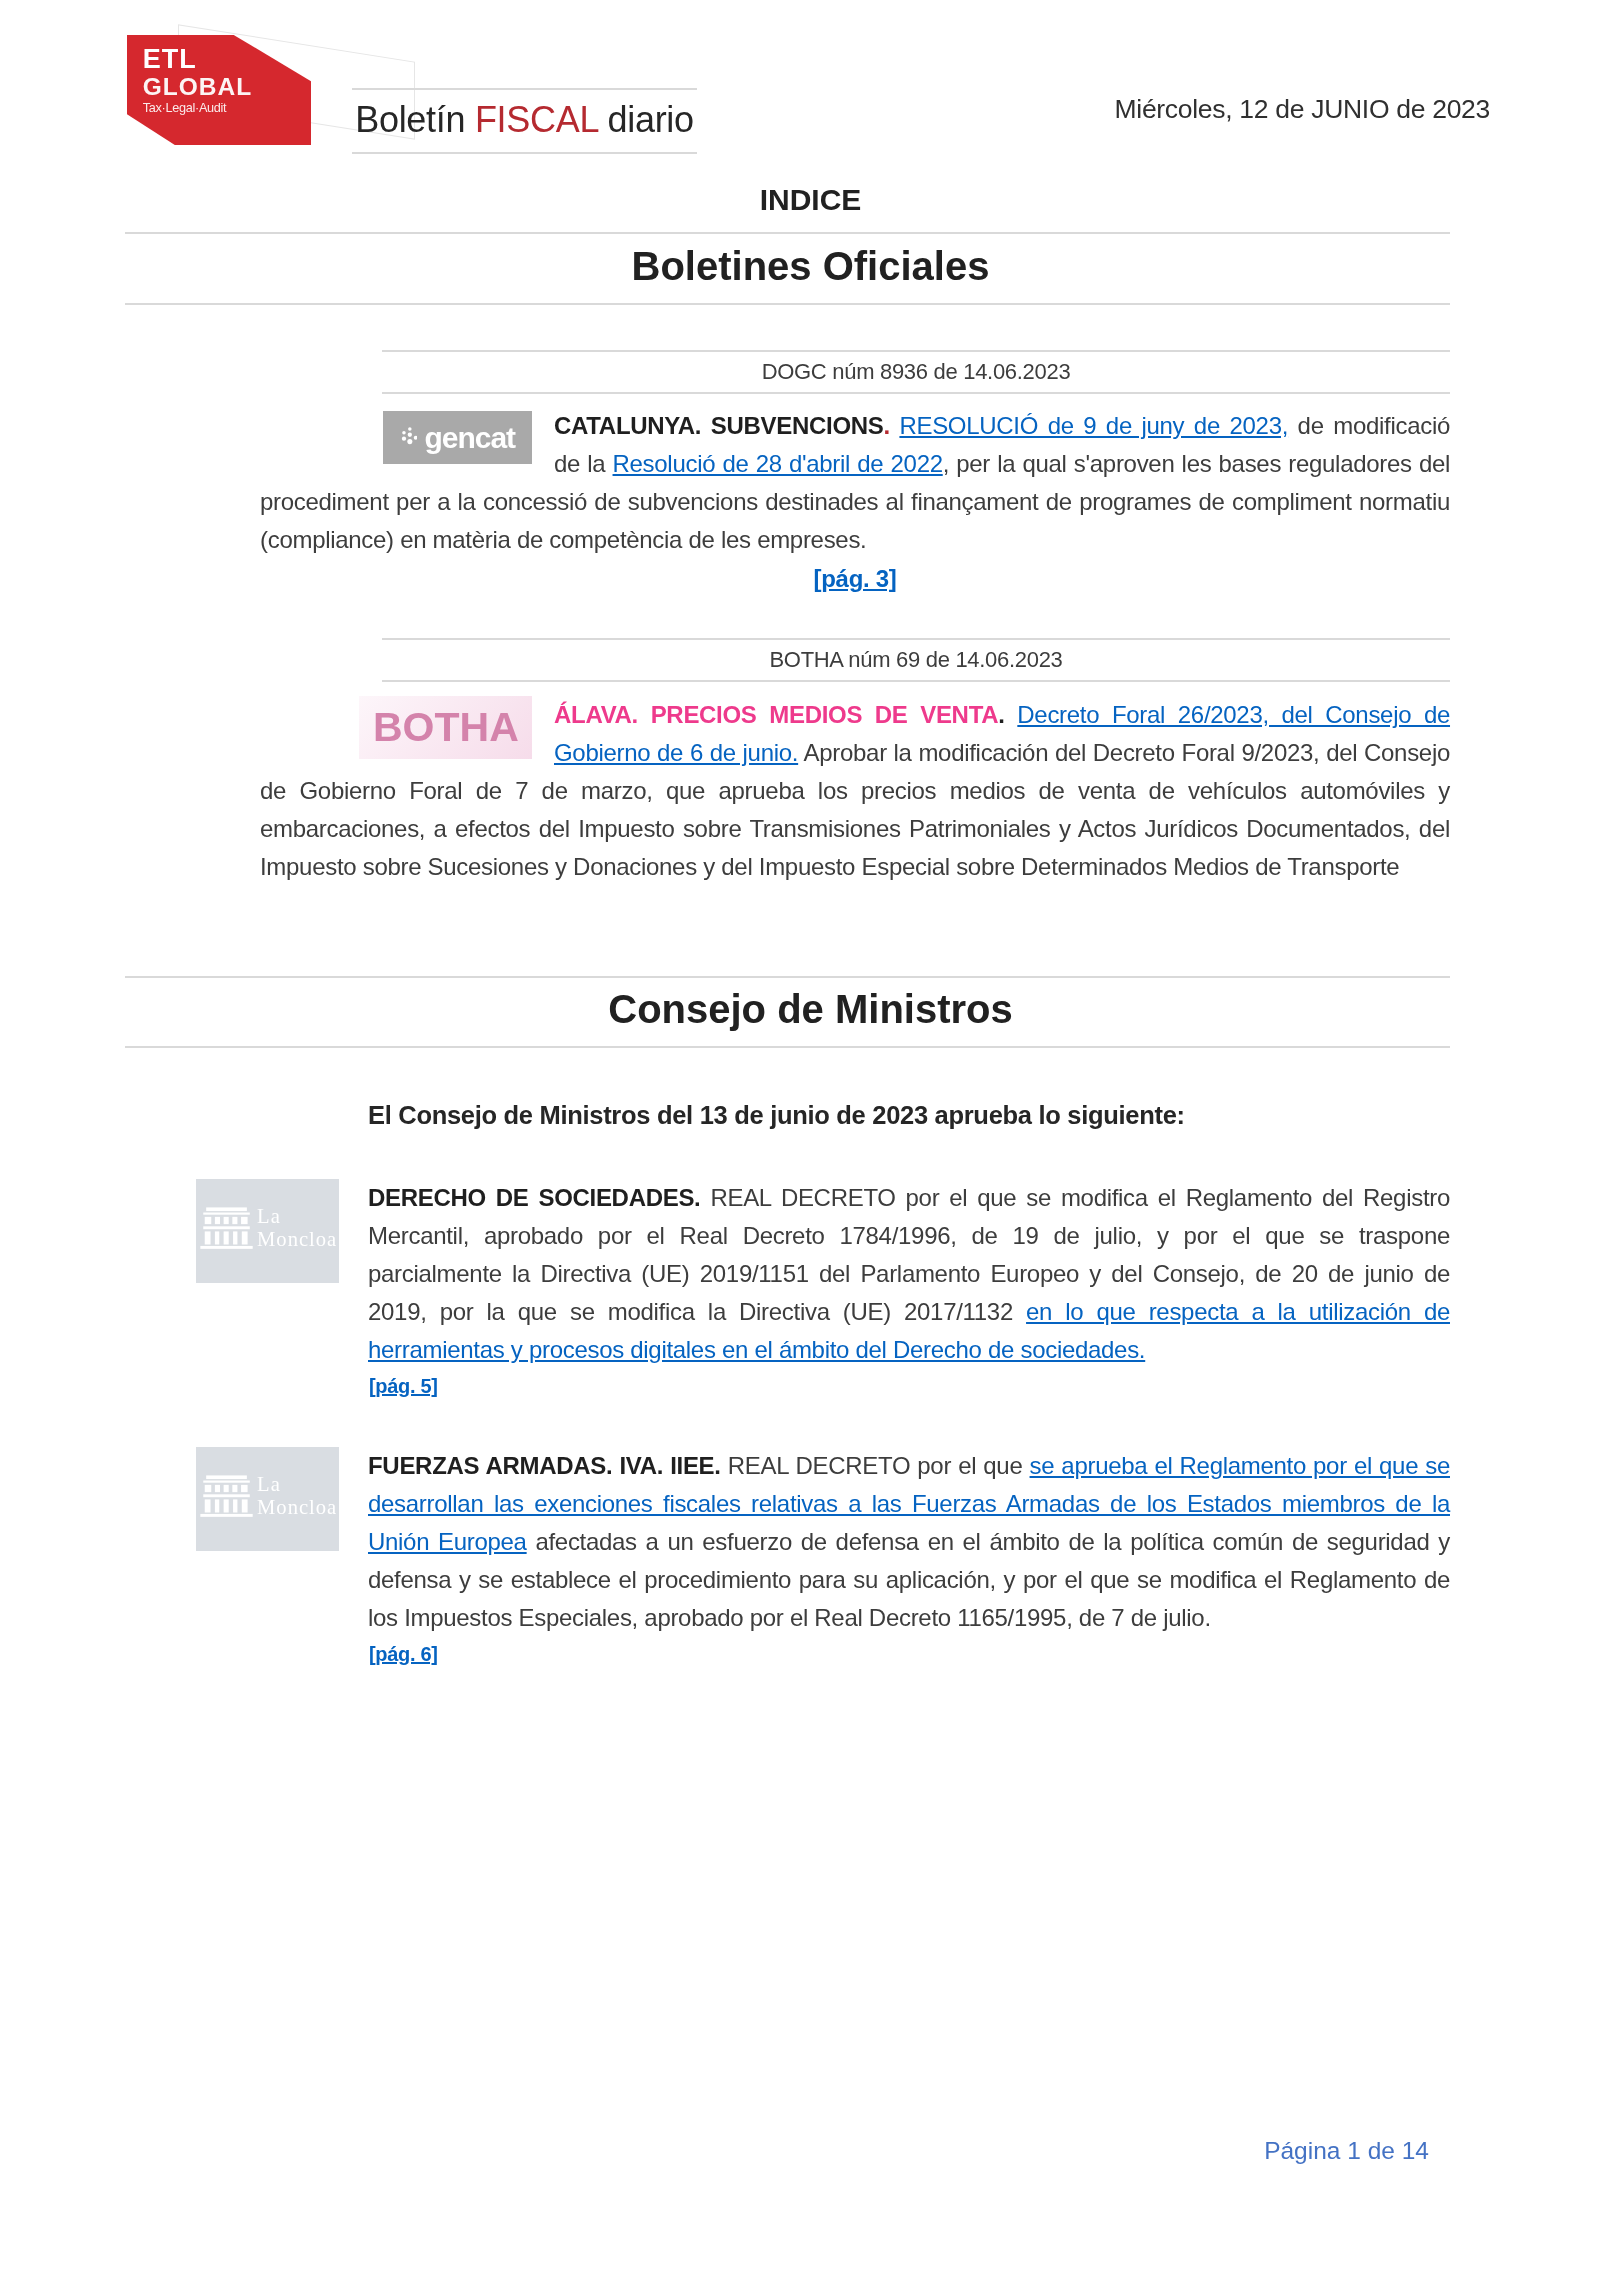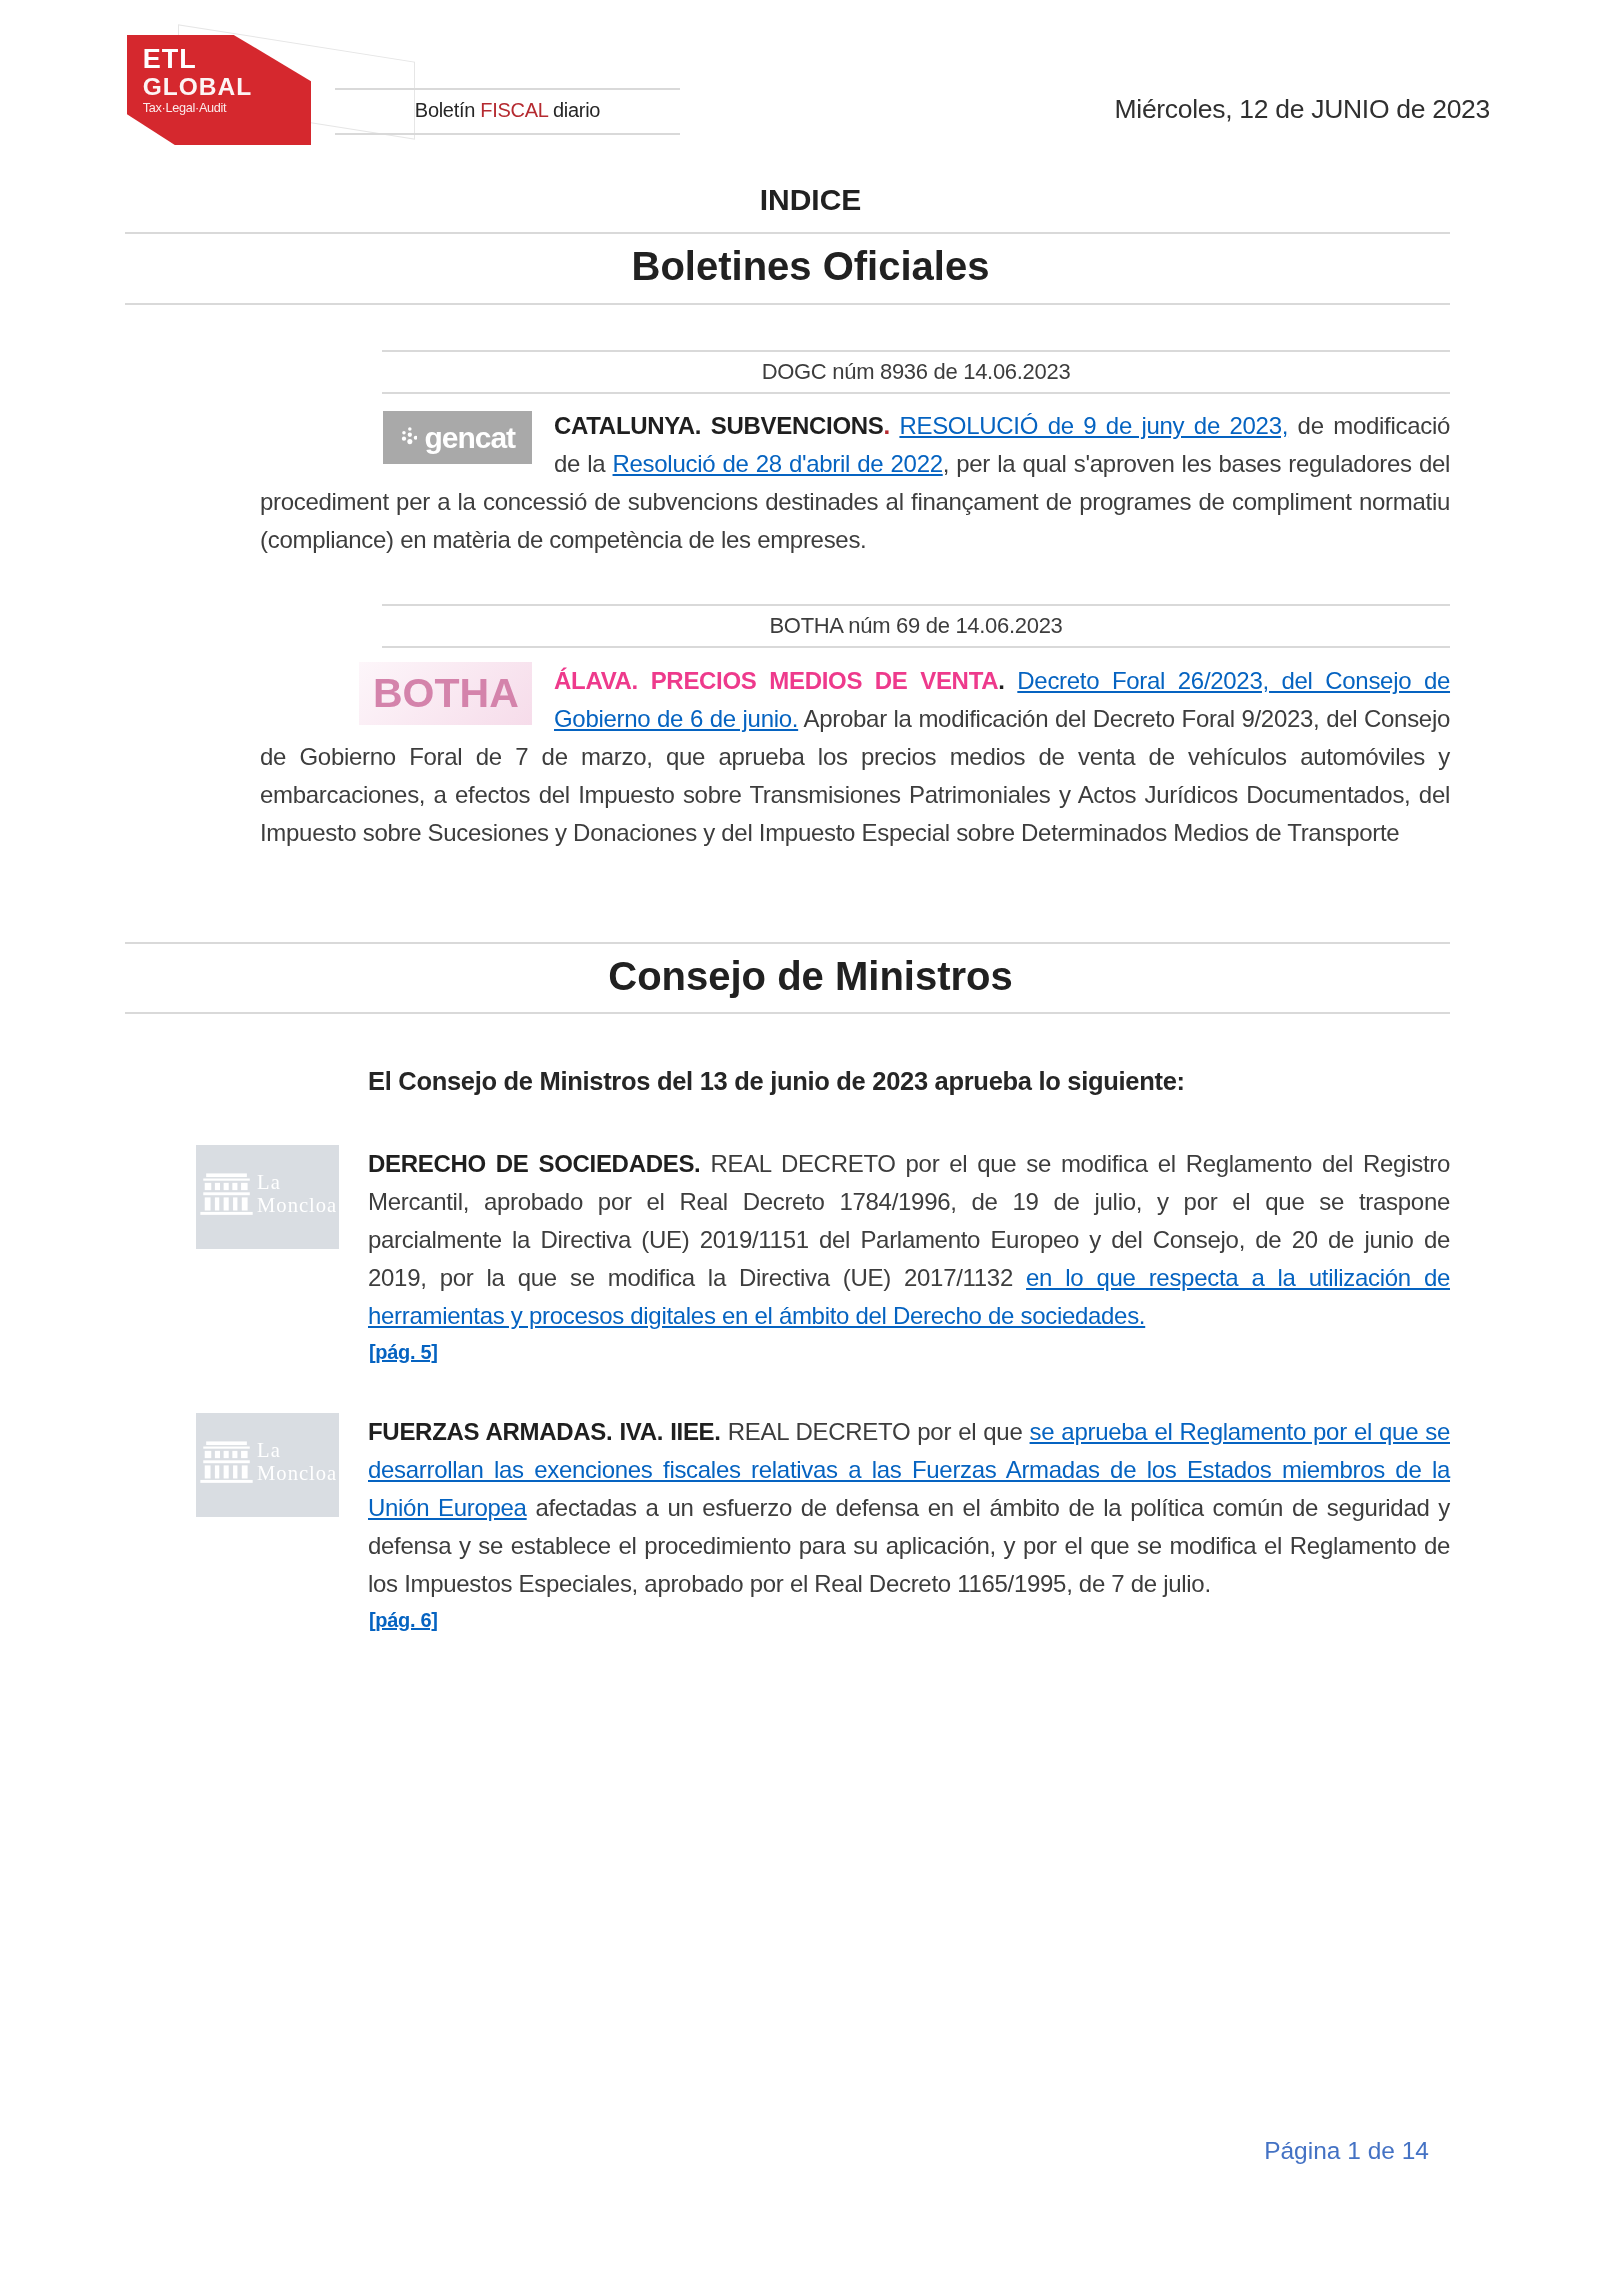--- a/index.html
+++ b/index.html
@@ -19,23 +19,23 @@
   .etl-red {
     position:absolute; inset:0; background:#d5282e; color:#ffffff;
     clip-path:polygon(0 0, 58% 0, 100% 42%, 100% 100%, 26% 100%, 0 72%);
     padding:9.8px 0 0 15.7px; box-sizing:border-box;
   }
   .etl-etl   { font-size:27px; font-weight:bold; letter-spacing:1px; line-height:29px; }
   .etl-global{ font-size:24.5px; font-weight:bold; letter-spacing:1px; line-height:26.5px; opacity:.95; }
   .etl-tag   { font-size:12.7px; line-height:17.6px; opacity:.9; }
 
   .masthead {
-    position:absolute; left:335px; top:88px; width:345px; text-align:center;
+    position:absolute; left:352px; top:88px; width:345px; text-align:center;
     border-top:2px solid #d9d9d9; border-bottom:2px solid #d9d9d9;
-    padding:8.8px 0 10.8px; font-size:20px; color:#262626;
+    padding:8.8px 0 10.8px; font-size:36px; color:#262626;
   }
   .masthead .red { color:#b52a30; }
   .date { position:absolute; right:131px; top:94px; font-size:26.5px; color:#303030; }
 
   
   .content { position:absolute; left:0; right:0; top:169px; }
 
   .rule-full { height:2px; background:#d9d9d9; margin:0 171px 0 125px; }
   .rule-sub  { height:2px; background:#d9d9d9; margin:0 171px 0 382px; }
 
@@ -135,20 +135,21 @@
                 <circle cx="15" cy="14" r="2"></circle>
               </g>
             </svg>
             <span>gencat</span>
           </span>
         </span><span class="ttl">CATALUNYA. SUBVENCIONS</span><span class="ttl ttl-red">.</span>
       <a class="lnk">RESOLUCIÓ de 9 de juny de 2023,</a>
       <span>de modificació de la</span>
       <a class="lnk">Resolució de 28 d'abril de 2022</a><span>, per la qual s'aproven les bases reguladores del procediment per a la concessió de subvencions destinades al finançament de programes de compliment normatiu (compliance) en matèria de competència de les empreses.</span>
     </div>
+    <div class="pag"><a class="lnk">[pág. 3]</a></div>
 
     <div class="spacer-s"></div>
 
     <div class="rule-sub"></div>
     <div class="bulletin-name">BOTHA núm 69 de 14.06.2023</div>
     <div class="rule-sub"></div>
 
     <div class="entry-body">
       <span class="float-logo botha-float">
           <span class="botha-box">BOTHA</span>

